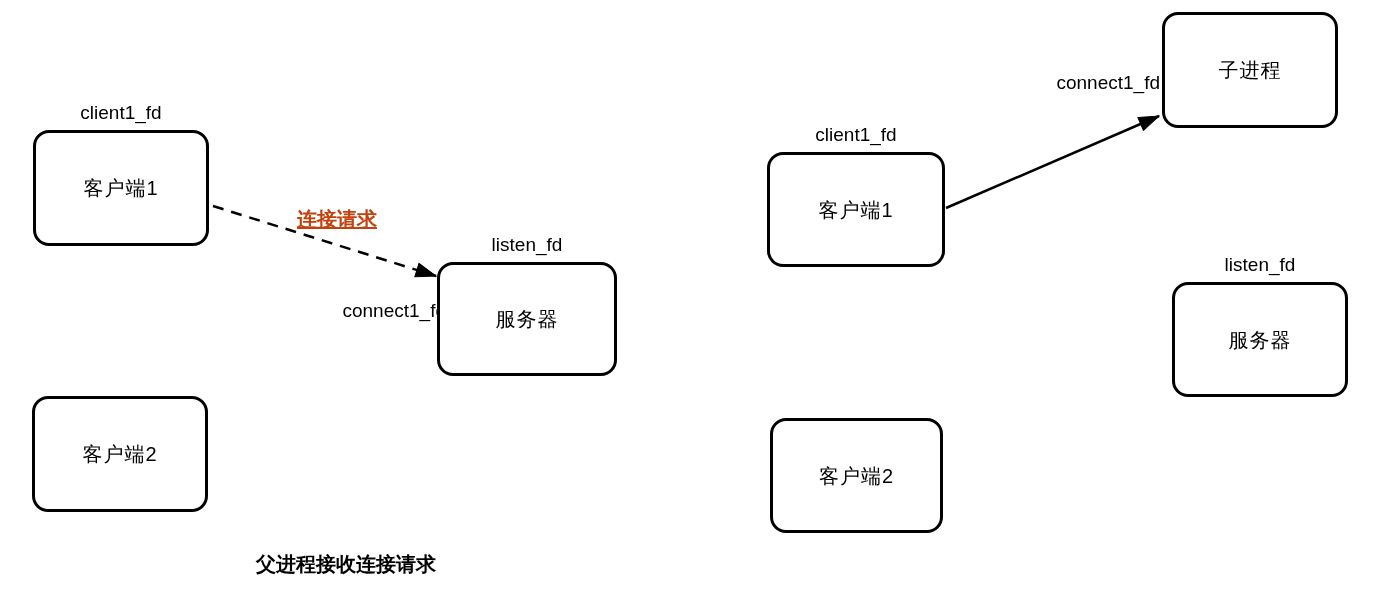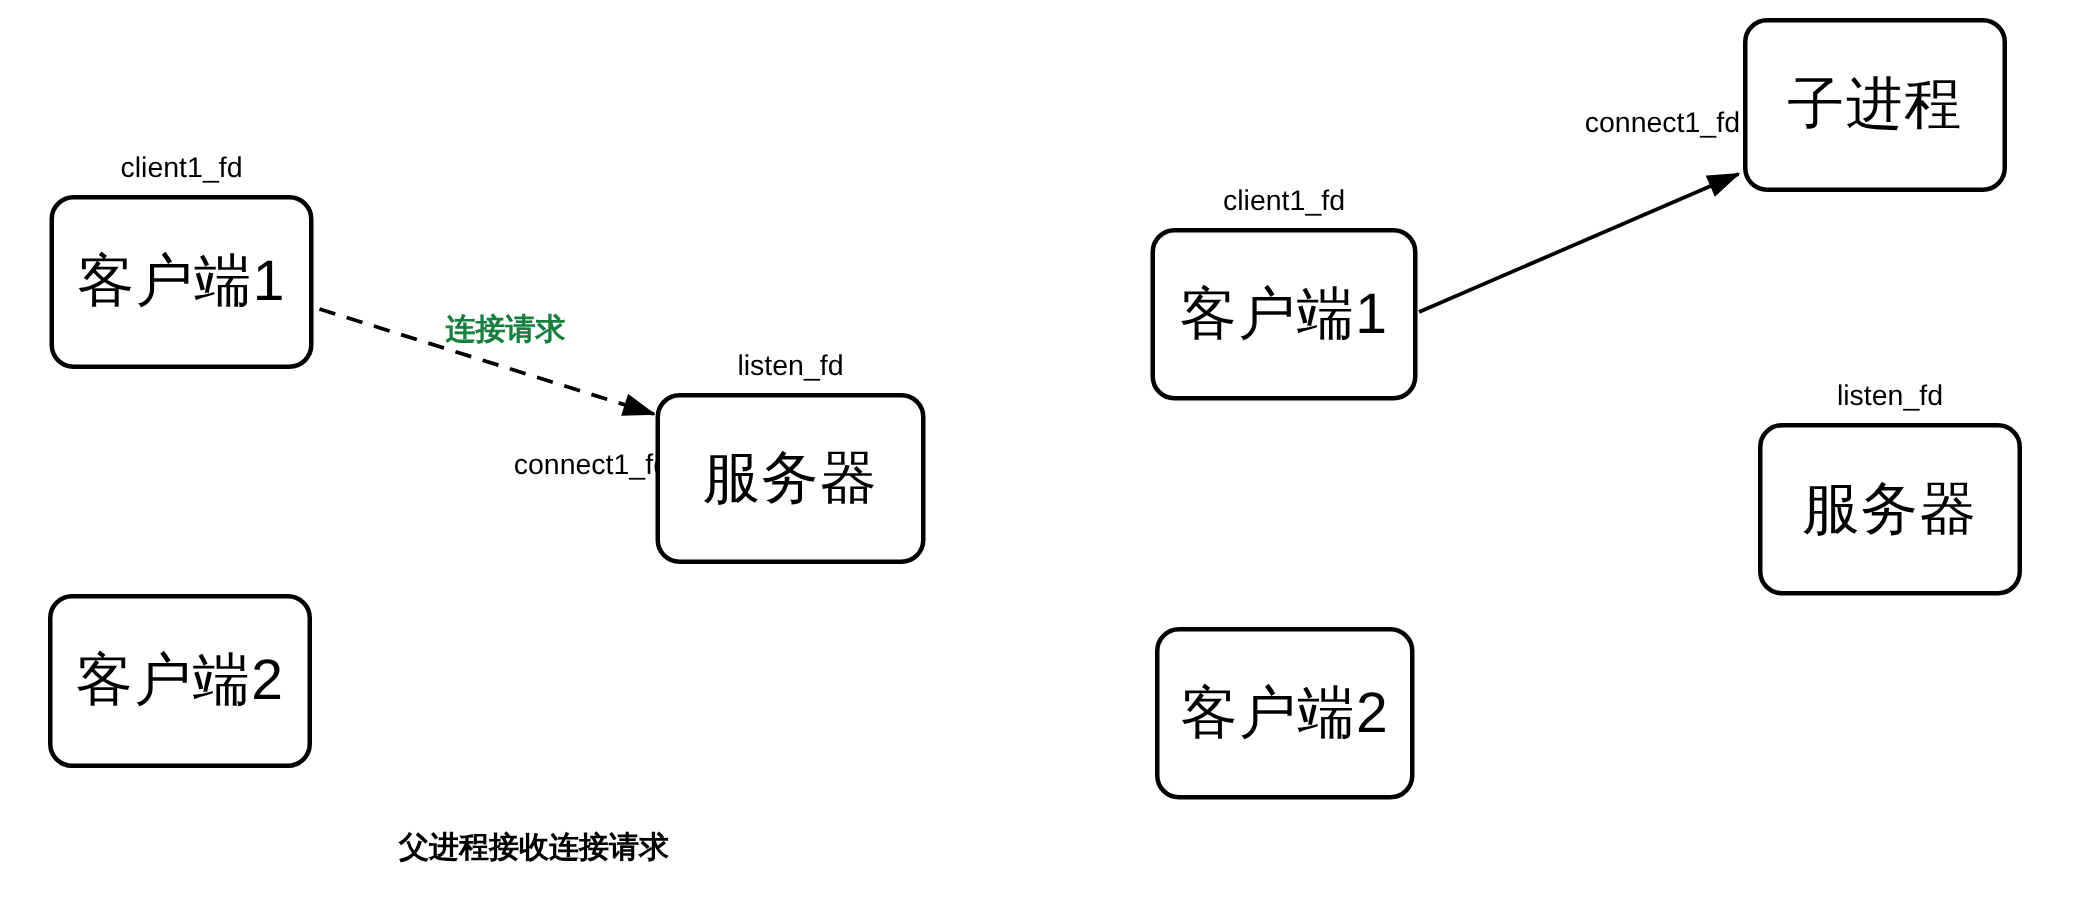--- a/index.html
+++ b/index.html
@@ -26,56 +26,57 @@
   }
   .node {
     position: absolute;
     box-sizing: border-box;
     border: 3px solid #000000;
     border-radius: 16px;
     background: #ffffff;
     display: flex;
     align-items: center;
     justify-content: center;
-    font-size: 38px;
+    font-size: 20px;
     line-height: 1;
     letter-spacing: 1px;
     color: #000000;
   }
   .fd-label {
     position: absolute;
     font-size: 19px;
     font-weight: normal;
     color: #000000;
     white-space: nowrap;
   }
   .edge-label {
     position: absolute;
     font-size: 20px;
     font-weight: bold;
-    color: #15803d;
+    color: #c2410c;
     white-space: nowrap;
+    text-decoration: underline;
   }
   .caption {
     position: absolute;
     font-size: 20px;
     font-weight: bold;
     text-align: center;
     color: #000000;
     white-space: nowrap;
   }
   
   #l-client1-box { left: 33px;  top: 130px; width: 176px; height: 116px; }
   #l-server-box  { left: 437px; top: 262px; width: 180px; height: 114px; }
   #l-client2-box { left: 32px;  top: 396px; width: 176px; height: 116px; }
   #l-client1-fd  { left: 33px;  top: 102px; width: 176px; text-align: center; }
   #l-listen-fd   { left: 437px; top: 234px; width: 180px; text-align: center; }
   #l-connect1-fd { left: 296px; top: 300px; width: 150px; text-align: right; }
   #l-arrow-label { left: 287px; top: 206px; width: 100px; text-align: center; }
-  #l-caption     { left: 206px; top: 551px; width: 300px; }
+  #l-caption     { left: 196px; top: 551px; width: 300px; }
   
   #r-child-box   { left: 1162px; top: 12px;  width: 176px; height: 116px; }
   #r-client1-box { left: 767px;  top: 152px; width: 178px; height: 115px; }
   #r-server-box  { left: 1172px; top: 282px; width: 176px; height: 115px; }
   #r-client2-box { left: 770px;  top: 418px; width: 173px; height: 115px; }
   #r-client1-fd  { left: 767px;  top: 124px; width: 178px; text-align: center; }
   #r-connect1-fd { left: 1010px; top: 72px;  width: 150px; text-align: right; }
   #r-listen-fd   { left: 1172px; top: 254px; width: 176px; text-align: center; }
   #r-caption     { left: 916px;  top: 551px; width: 300px; }
 </style>

